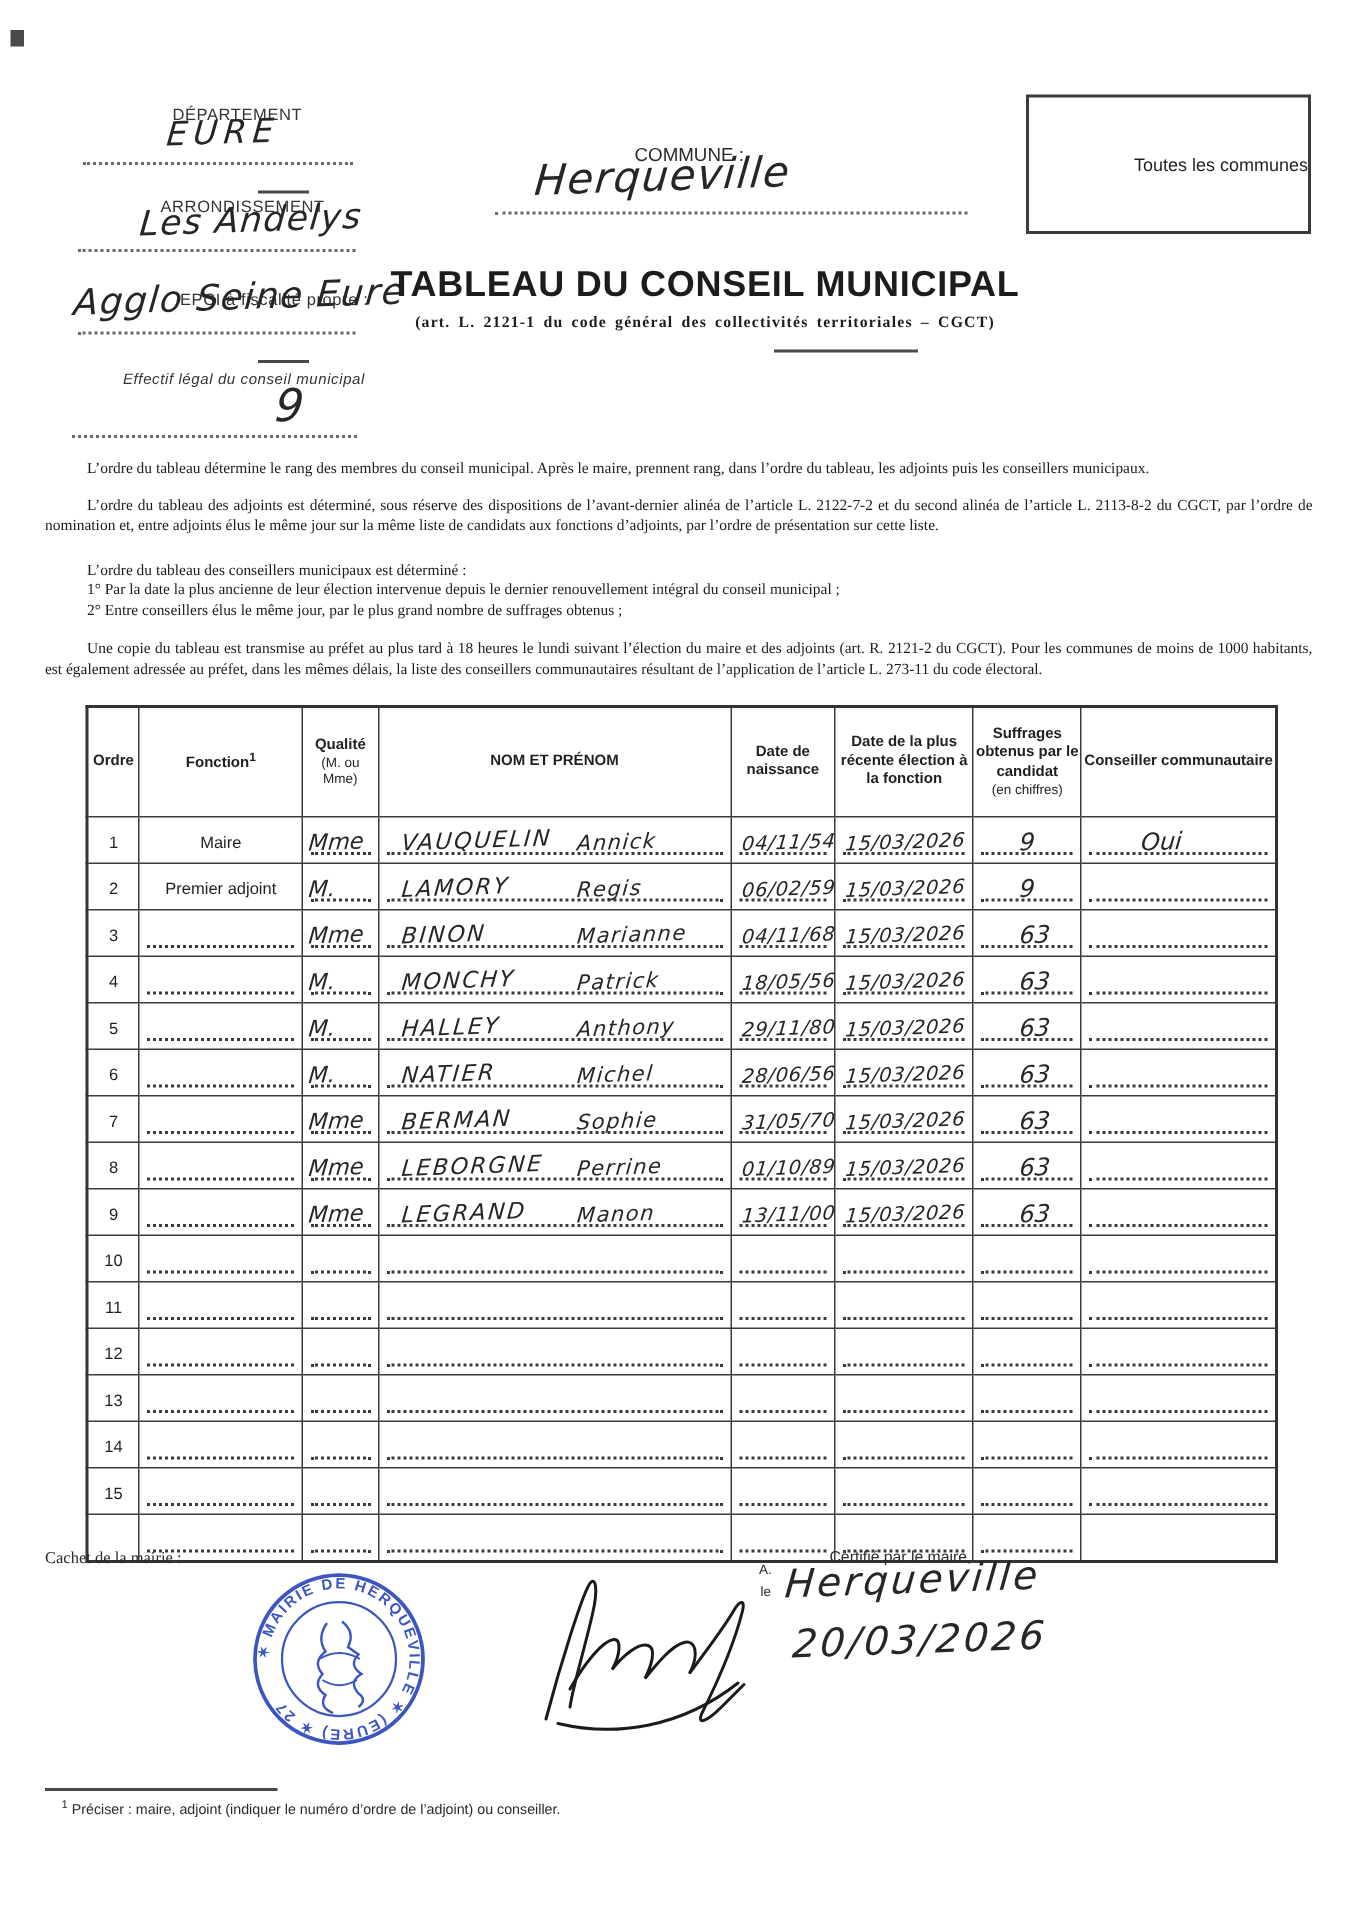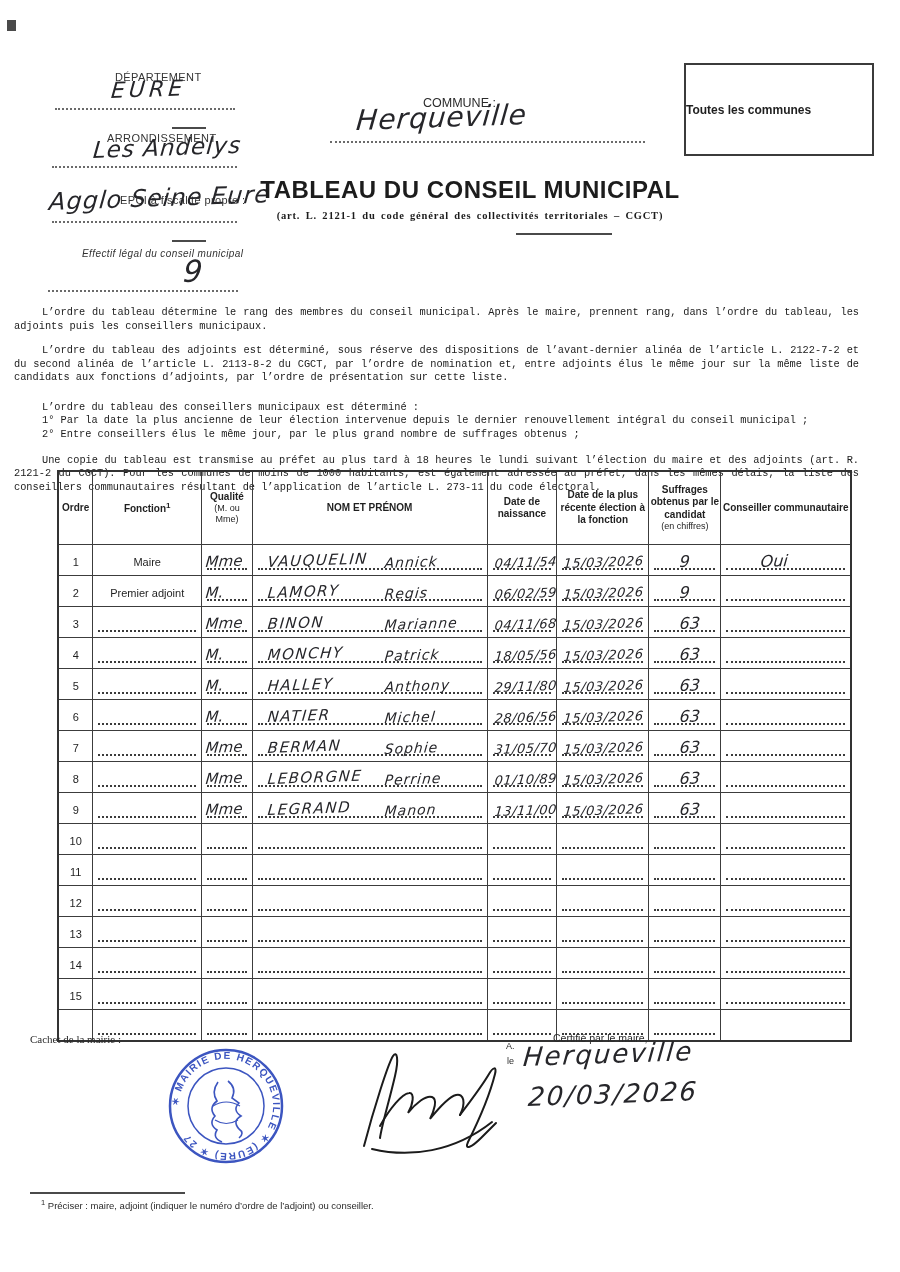--- a/index.html
+++ b/index.html
@@ -39,22 +39,22 @@
   .hw-qualite{left:3px;font-size:15px;}
   .hw-nom{left:14px;font-size:15px;letter-spacing:1.5px;}
   .hw-prenom{left:56%;font-size:14px;letter-spacing:1px;}
   .hw-date{left:6px;font-size:13px;letter-spacing:.5px;}
   .hw-suff{left:42%;font-size:16px;}
   .hw-comm{left:30%;font-size:16px;}
   
   .cert-label{font-size:10.5px;color:#2b2b2b;}
   .tiny{font-size:9px;color:#2b2b2b;}
   .footnote{font-size:9.5px;color:#2a2a2a;}
-  .corner-box{border:2px solid #3b3b3b;display:flex;align-items:center;justify-content:flex-start;
-              font-size:12px;color:#1f1f1f;font-weight:bold;}
+  .corner-box{border:2px solid #3b3b3b;display:flex;align-items:center;justify-content:flex-end;
+              font-size:12px;color:#1f1f1f;}
   .artifact{background:#4a4a4a;}
 </style>
 </head>
 <body>
 
 <div class="page">
 
   <div class="abs artifact" style="left:7px;top:20px;width:9px;height:11px;"></div>
 
   <div class="abs label-sm" style="left:115px;top:71px;">DÉPARTEMENT</div>
@@ -80,21 +80,21 @@
   <div class="abs dotline" style="left:330px;top:141px;width:315px;"></div>
 
   <div class="abs corner-box" style="left:684px;top:63px;width:186px;height:89px;">
     <span>Toutes les communes</span>
   </div>
 
   <div class="abs doc-title" style="left:255px;top:176px;width:430px;">TABLEAU DU CONSEIL MUNICIPAL</div>
   <div class="abs doc-subtitle" style="left:255px;top:210px;width:430px;">(art. L. 2121-1 du code général des  collectivités territoriales – CGCT)</div>
   <div class="abs shortline" style="left:516px;top:233px;width:96px;"></div>
 
-  <div class="abs intro" style="left:14px;top:306px;width:845px;font-family:Liberation Mono, monospace;">
+  <div class="abs intro" style="left:30px;top:306px;width:845px;">
     <p>L’ordre du tableau détermine le rang des membres du conseil municipal. Après le maire, prennent rang, dans l’ordre du tableau, les adjoints puis les conseillers municipaux.</p>
     <p style="margin-bottom:16px;">L’ordre du tableau des adjoints est déterminé, sous réserve des dispositions de l’avant-dernier alinéa de l’article L. 2122-7-2 et du second alinéa de l’article L. 2113-8-2 du CGCT, par l’ordre de nomination et, entre adjoints élus le même jour sur la même liste de candidats aux fonctions d’adjoints, par l’ordre de présentation sur cette liste.</p>
     <div class="li">L’ordre du tableau des conseillers municipaux est déterminé :</div>
     <div class="li">1° Par la date la plus ancienne de leur élection intervenue depuis le dernier renouvellement intégral du conseil municipal ;</div>
     <div class="li">2° Entre conseillers élus le même jour, par le plus grand nombre de suffrages obtenus ;</div>
     <p style="margin-top:12px;">Une copie du tableau est transmise au préfet au plus tard à 18 heures le lundi suivant l’élection du maire et des adjoints (art. R. 2121-2 du CGCT). Pour les communes de moins de 1000 habitants, est également adressée au préfet, dans les mêmes délais, la liste des conseillers communautaires résultant de l’application de l’article L. 273-11 du code électoral.</p>
   </div>
 
   <table class="council abs" style="left:57px;top:470px;">
     <colgroup>

